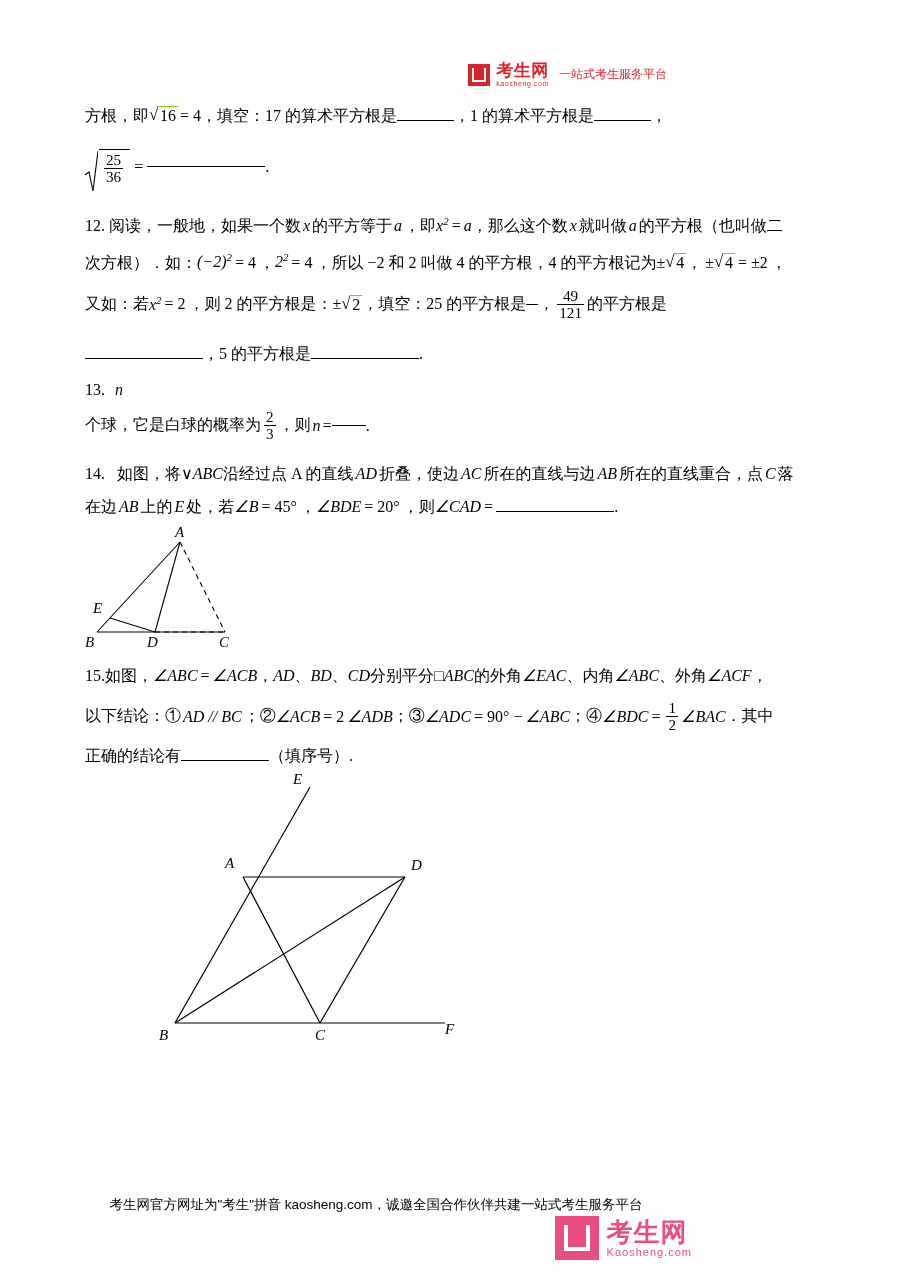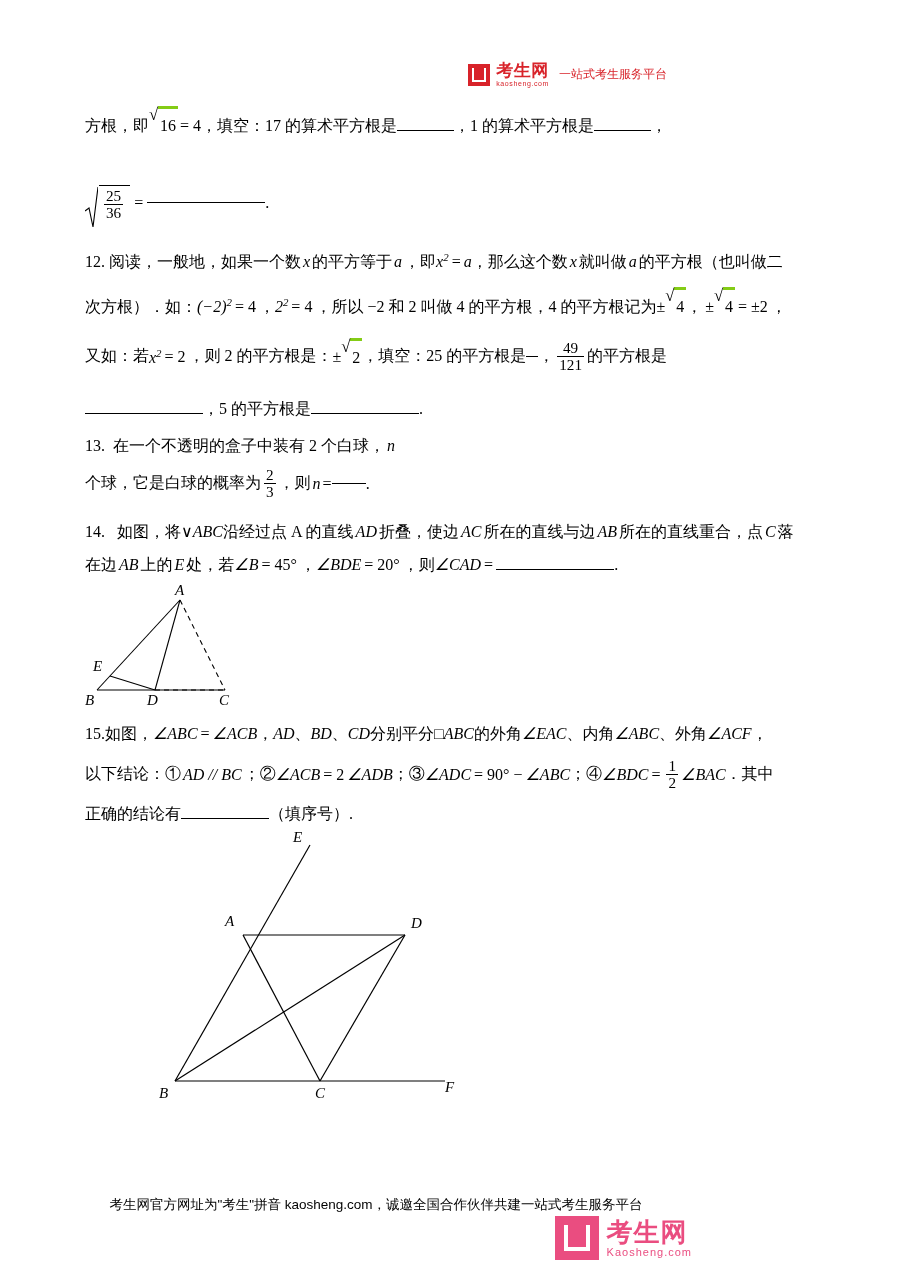--- a/index.html
+++ b/index.html
@@ -102,22 +102,22 @@
     padding-left: 9px;
   }
   .radwrap::before {
     content: "√";
     position: absolute;
     left: 0;
     top: -1px;
     font-size: 1.05em;
   }
   .radwrap > .bar {
-    border-top: 3px solid #84cc16;
-    padding: 8px 2px;
+    border-top: 1px solid #84cc16;
+    padding: 0 2px;
     display: inline-block;
     text-align: center;
   }
 
   
   .radtall {
     display: inline-flex;
     align-items: center;
     position: relative;
     padding-left: 14px;
@@ -237,21 +237,21 @@
     <span>方根，即</span>
     <span class="radwrap"><span class="bar">16</span></span>
     <span style="margin-left:2px;">= 4</span>
     <span>，填空：17 的算术平方根是</span>
     <span class="blank b120"></span>
     <span>，1 的算术平方根是</span>
     <span class="blank b120"></span>
     <span>，</span>
   </div>
 
-  <div class="row tall" style="margin-top:42px;margin-bottom:30px;">
+  <div class="row tall" style="margin-top:22px;margin-bottom:30px;">
     <span class="radtall">
       <span class="sq">
         <svg width="13" height="44" viewBox="0 0 13 44">
           <path d="M0 26 L4 23 L8 42 L13 2" stroke="#000" stroke-width="1.1" fill="none"></path>
         </svg>
       </span>
       <span class="inner">
         <span class="frac">
           <span class="num">25</span>
           <span class="den">36</span>
@@ -316,21 +316,20 @@
 
   <div class="row" style="margin-bottom:16px;">
     <span class="blank b130"></span>
     <span>，5 的平方根是</span>
     <span class="blank b120"></span>
     <span>.</span>
   </div>
 
   <div class="row" style="margin-bottom:10px;">
     <span style="margin-right:8px;">13.</span>
-    <span>在一个不透明的盒子中装有 2 个白球，</span>
     <span class="it" style="margin:0 2px;">n</span>
   </div>
 
   <div class="row tall" style="margin-bottom:22px;">
     <span>个球，它是白球的概率为</span>
     <span class="frac">
       <span class="num">2</span>
       <span class="den">3</span>
     </span>
     <span>，则</span>

